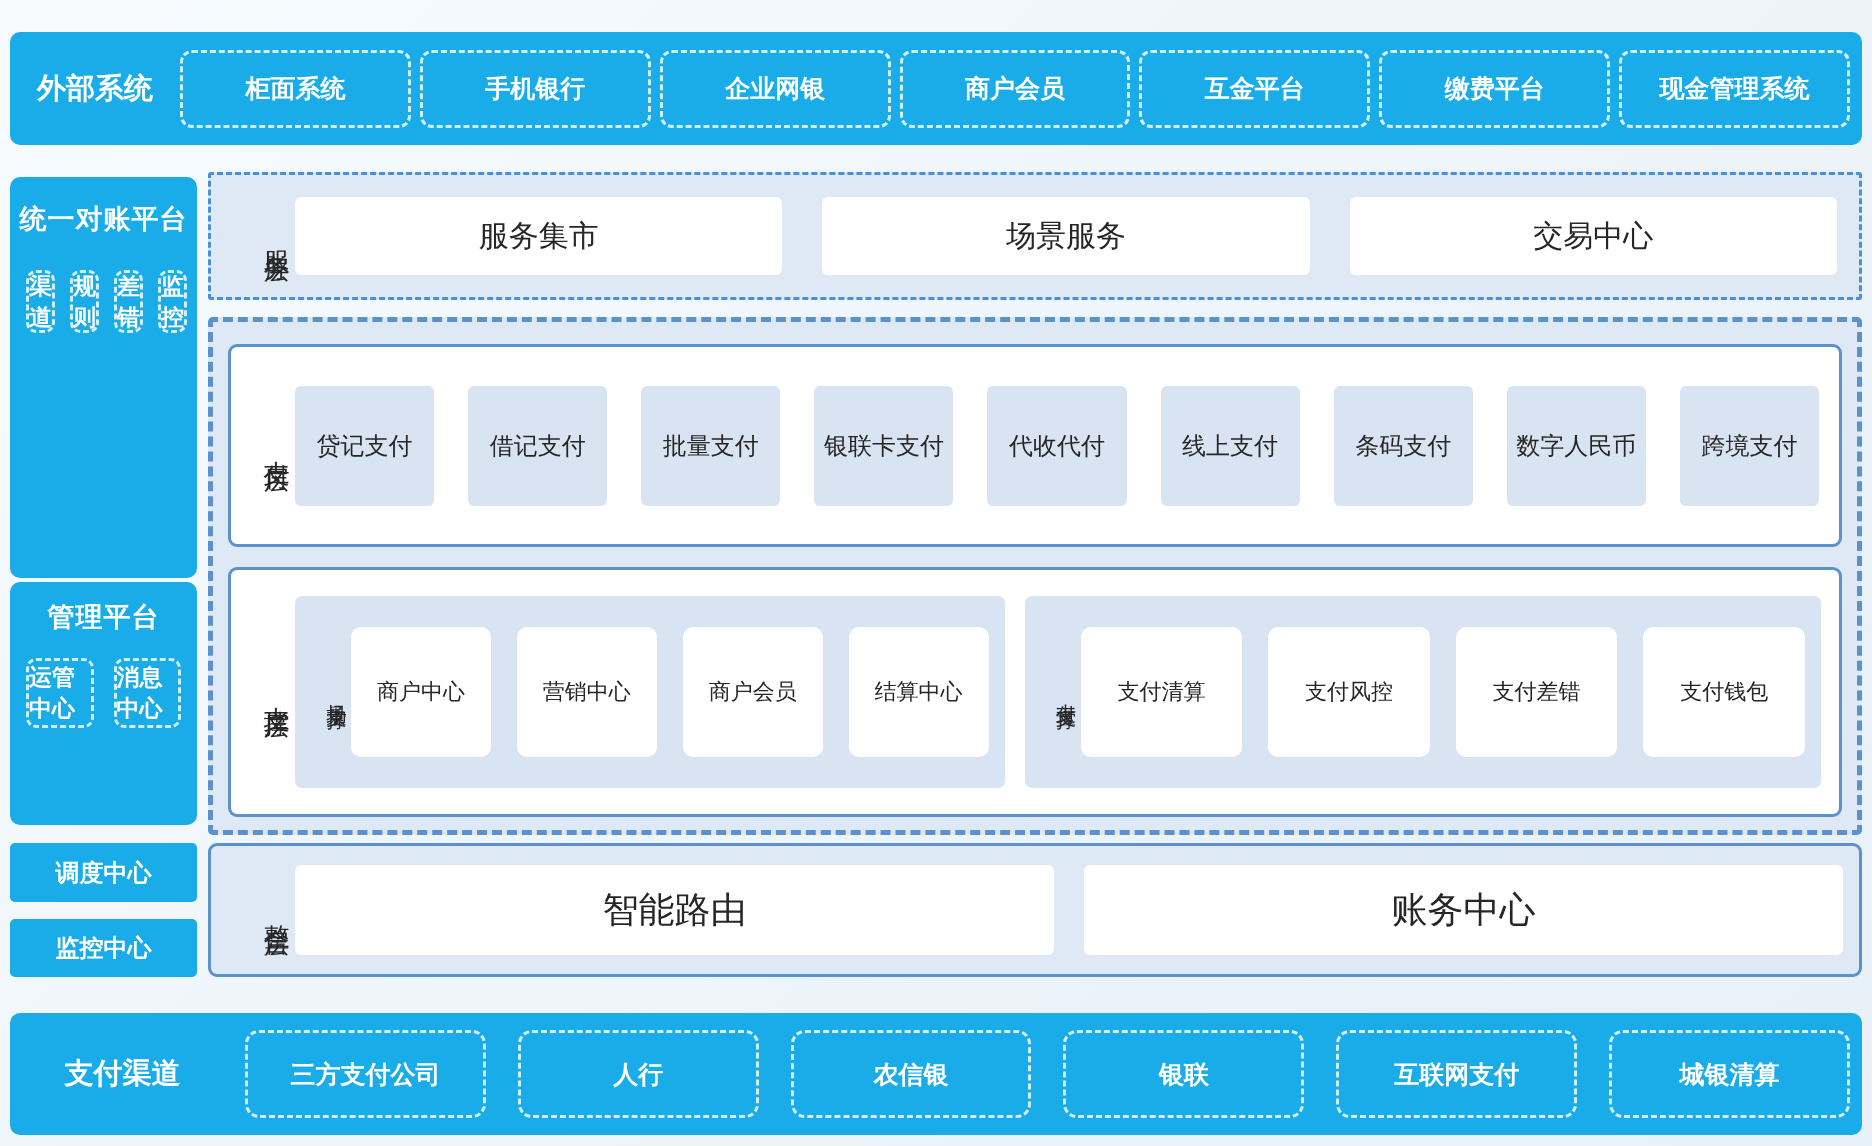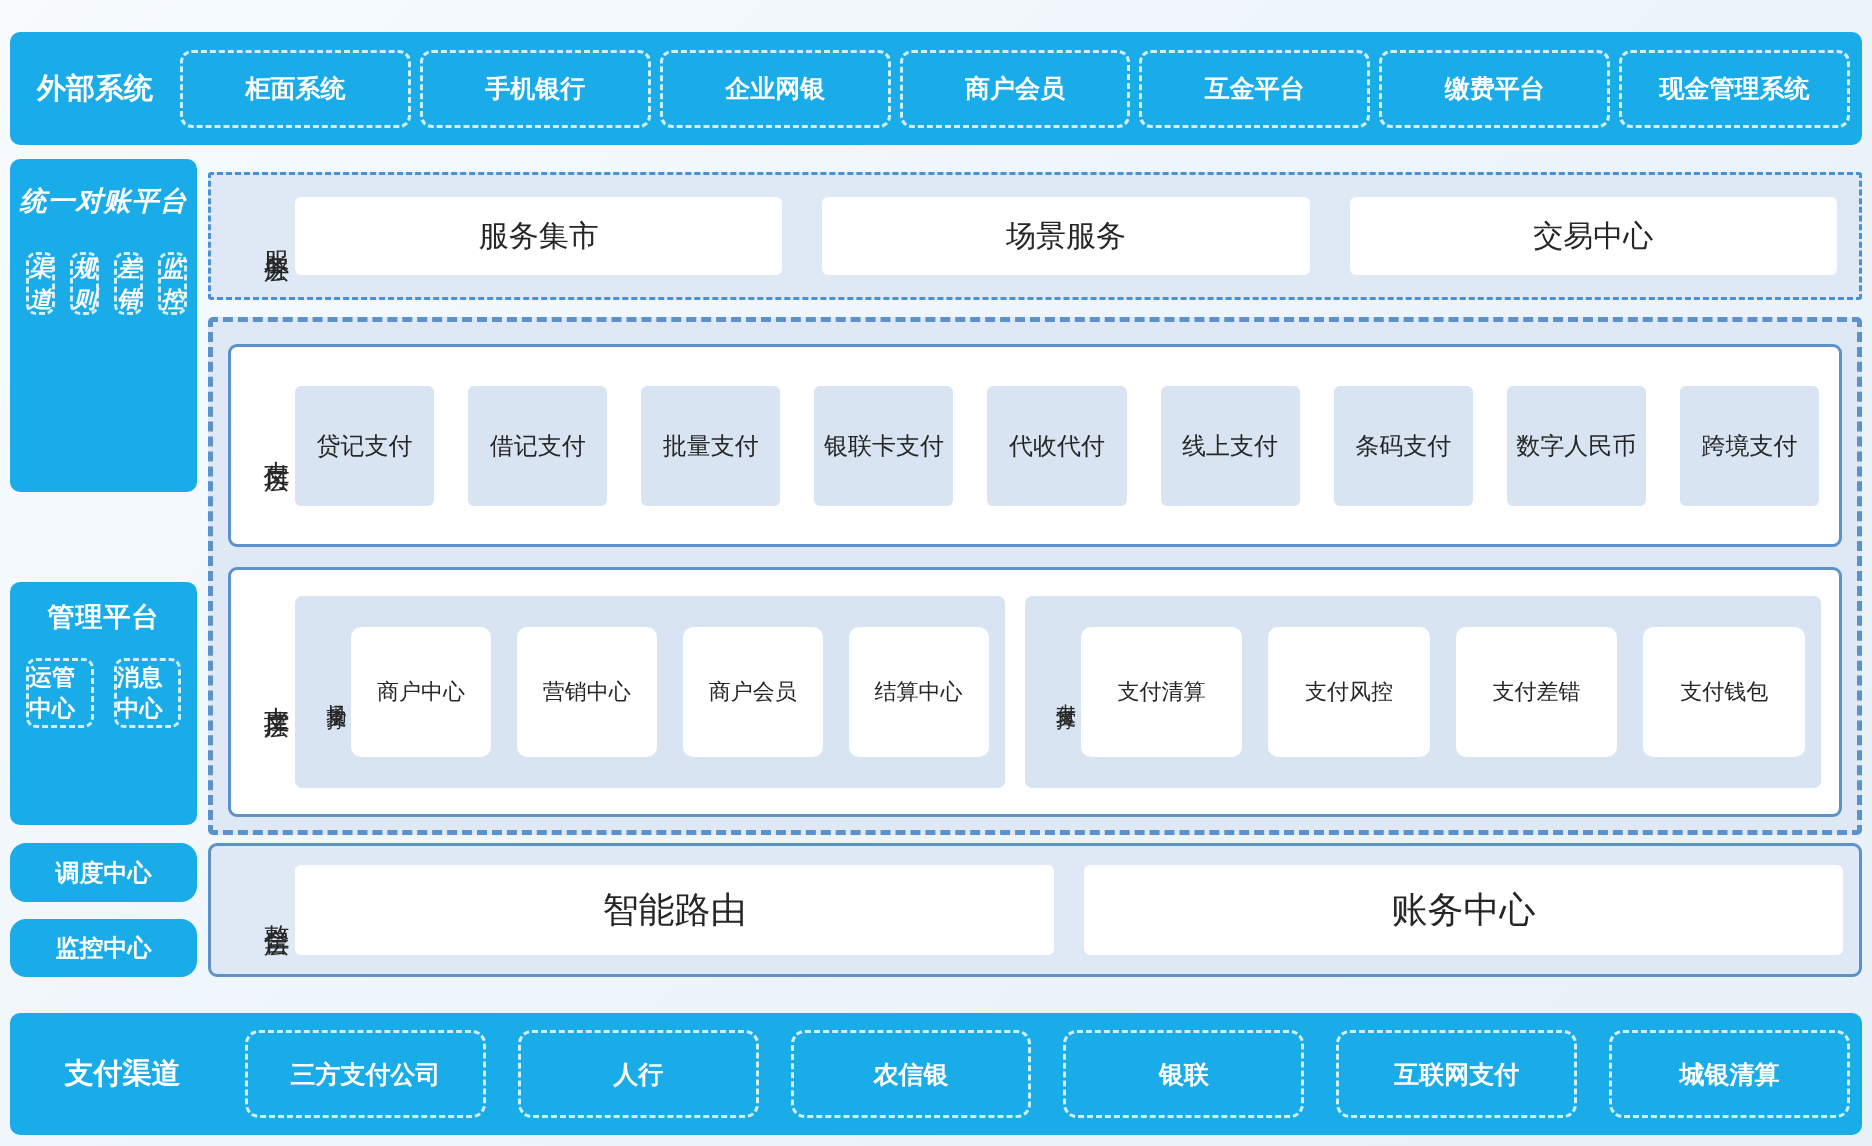--- a/index.html
+++ b/index.html
@@ -18,32 +18,32 @@
   .bottom-bar .bar-title { flex:0 0 225px; }
   .bar-items { flex:1; display:flex; align-items:center; height:100%; padding-right:12px; }
   .top-bar .bar-items { gap:9px; }
   .bottom-bar .bar-items { gap:32px; padding-left:10px; }
   .bar-chip { flex:1; height:78px; border:3px dashed rgba(255,255,255,.8); border-radius:12px;
               display:flex; align-items:center; justify-content:center;
               color:#fff; font-size:25px; font-weight:bold; }
   .bottom-bar .bar-chip { height:88px; border-radius:14px; }
   
   .side-block { position:absolute; left:10px; width:187px; background:#19ACE8; border-radius:10px; }
-  .block-recon { top:159px; height:333px;font-style:italic; }
+  .block-recon { top:177px; height:401px; }
   .block-mgmt  { top:582px; height:243px; }
   .side-title { padding-top:24px; text-align:center; color:#fff; font-size:27px; font-weight:bold;
                 letter-spacing:1px; white-space:nowrap; }
   .block-mgmt .side-title { padding-top:17px; }
   .side-chips { margin-top:33px; display:flex; flex-direction:row; gap:15px; padding:0 16px; }
   .block-mgmt .side-chips { margin-top:23px; gap:20px; }
   .side-chip { height:63px; border:3px dashed rgba(255,255,255,.8); border-radius:10px;
                display:flex; align-items:center; justify-content:center;
                color:#fff; font-size:23px; font-weight:bold; }
   .block-mgmt .side-chip { height:70px; }
-  .side-solid { position:absolute; left:10px; width:187px; background:#19ACE8; border-radius:16px;
+  .side-solid { position:absolute; left:10px; width:187px; background:#19ACE8; border-radius:5px;
                 display:flex; align-items:center; justify-content:center;
                 color:#fff; font-size:24px; font-weight:bold; }
   .solid-dispatch { top:843px; height:59px; }
   .solid-monitor  { top:919px; height:58px; }
   
   .v-label { writing-mode:vertical-rl; text-orientation:upright; letter-spacing:4px;
              font-size:26px; color:#262626; }
   .v-sublabel { writing-mode:vertical-rl; text-orientation:upright; letter-spacing:2px;
                 font-size:20px; color:#262626; flex:0 0 42px; text-align:center; }
   .service-layer { position:absolute; left:208px; top:172px; width:1654px; height:128px;

